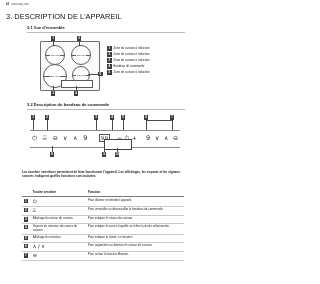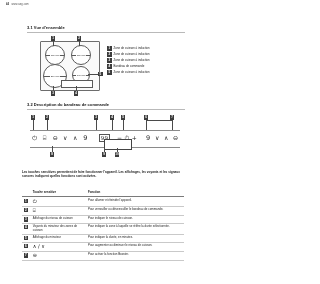--- a/index.html
+++ b/index.html
@@ -141,20 +141,21 @@
 </head>
 <body>
 
 <div class="page">
 
   <div class="runhead">
     <span class="pg">44</span>
     <span>www.aeg.com</span>
   </div>
 
+  <div class="chapter-title">3. DESCRIPTION DE L'APPAREIL</div>
 
   <div class="subhead" id="sub31">3.1 Vue d'ensemble</div>
   <div class="rule" id="rule31"></div>
 
   <div class="hob-wrap">
     <div class="hob"></div>
 
     <div class="zone" id="zone1">
       <span class="dim">180 mm</span>
     </div>

